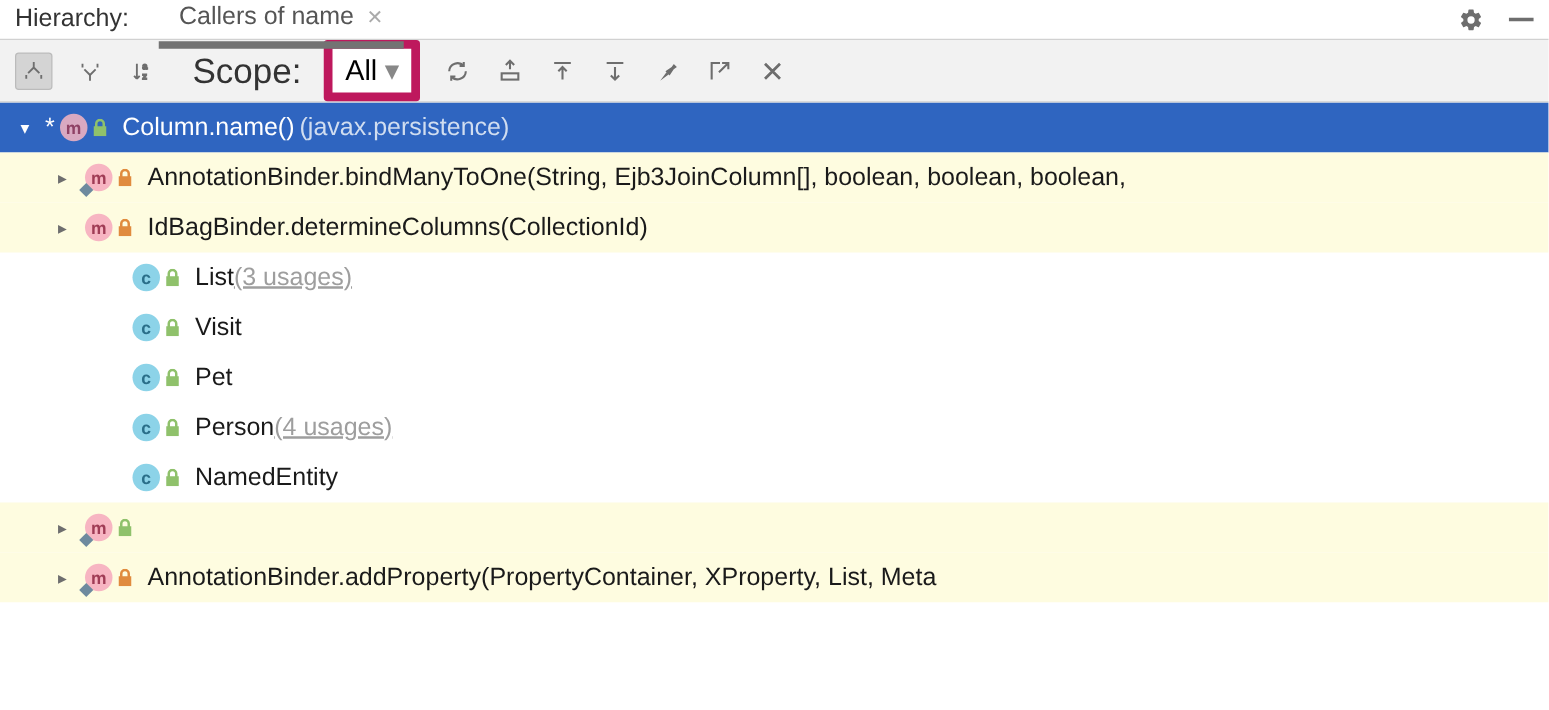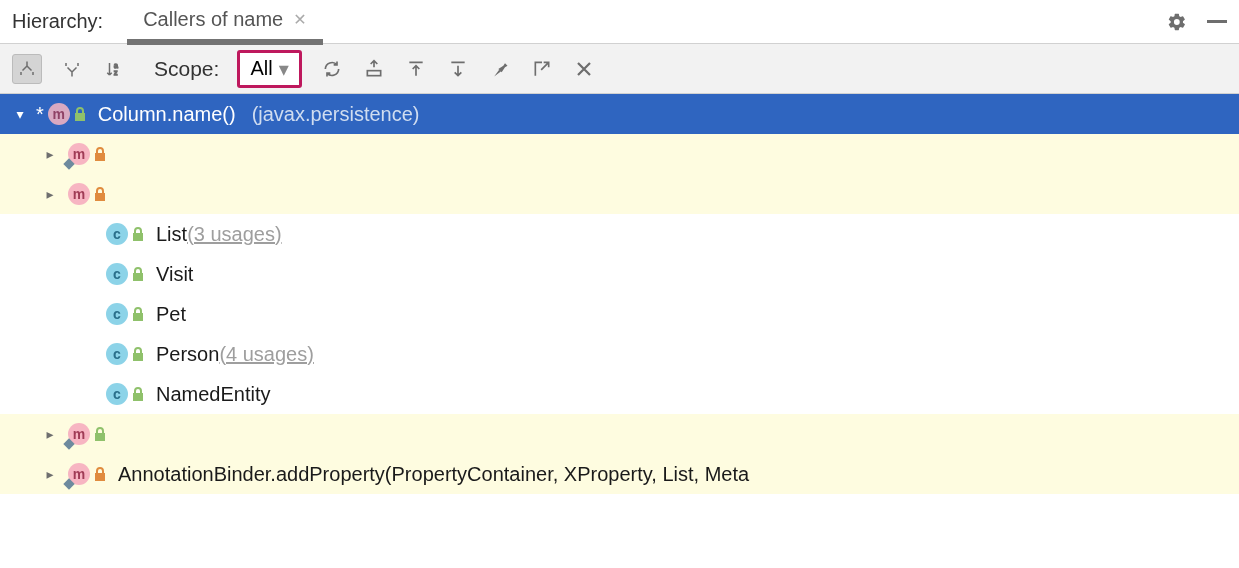--- a/index.html
+++ b/index.html
@@ -1,50 +1,50 @@
 <!DOCTYPE html>
 <html><head>
 <meta charset="utf-8">
 <style>
 * { box-sizing: border-box; margin: 0; padding: 0; }
 body { font-family: -apple-system, BlinkMacSystemFont, "Segoe UI", sans-serif; font-size: 15px; background: #fff; width: 1239px; height: 568px; overflow: hidden; }
 
-.tab-bar { display: flex; align-items: center; height: 44px; border-bottom: 1px solid #d1d1d1; padding: 0 12px; }
+.tab-bar { display: flex; align-items: center; height: 32px; border-bottom: 1px solid #d1d1d1; padding: 0 12px; }
 .tab-label { font-size: 20px; color: #333; margin-right: 24px; }
 .tab { display: flex; align-items: center; height: 44px; padding: 0 16px; color: #555; font-size: 20px; border-bottom: 6px solid #737373; position: relative; top: 1px; }
 .tab-close { margin-left: 10px; color: #aaa; font-size: 16px; cursor: pointer; }
 .tab-bar-spacer { flex: 1; }
 .tab-bar-icon { width: 20px; height: 20px; margin-left: 20px; color: #6e6e6e; cursor: pointer; display: flex; align-items: center; justify-content: center; }
 
 .toolbar { display: flex; align-items: center; height: 50px; background: #f2f2f2; border-bottom: 1px solid #d1d1d1; padding: 0 12px; gap: 18px; }
 .tb-icon { width: 24px; height: 24px; color: #6e6e6e; cursor: pointer; display: flex; align-items: center; justify-content: center; }
 .tb-icon.active { background: #d4d4d4; border-radius: 3px; border: 1px solid #bbb; padding: 3px; width: 30px; height: 30px; }
-.scope-label { font-size: 21px; color: #333; margin-left: 10px; }
-.scope-select { display: flex; align-items: center; background: #fff; border: 3px solid #be185d; border-radius: 3px; padding: 4px 10px; font-size: 20px; cursor: pointer; }
+.scope-label { font-size: 28px; color: #333; margin-left: 10px; }
+.scope-select { display: flex; align-items: center; background: #fff; border: 7px solid #be185d; border-radius: 3px; padding: 4px 10px; font-size: 23px; cursor: pointer; }
 .scope-select .caret { margin-left: 6px; color: #888; }
 
 .tree { font-size: 20px; overflow: hidden; }
 .tree-row { display: flex; align-items: center; height: 40px; padding-left: 10px; white-space: nowrap; }
 .tree-row.selected { background: #2f65c0; color: #fff; }
 .tree-row.highlighted { background: #fefce0; }
 .arrow { width: 20px; display: inline-flex; justify-content: center; color: #6e6e6e; cursor: pointer; font-size: 14px; }
 .tree-row.selected .arrow { color: #fff; }
 .indent { display: inline-block; }
 .star { margin-right: 4px; }
 .m-icon, .c-icon { display: inline-flex; width: 22px; height: 22px; border-radius: 50%; align-items: center; justify-content: center; font-size: 14px; font-weight: bold; margin-right: 4px; position: relative; }
 .m-icon { background: #f7b5c2; color: #a03c56; }
 .m-icon.dim { opacity: 0.85; }
 .m-icon .corner { position: absolute; bottom: -3px; left: -3px; width: 8px; height: 8px; background: #6e8a9e; transform: rotate(45deg); }
 .c-icon { background: #8cd3e8; color: #2a6f8a; }
 .lock-icon { display: inline-flex; width: 16px; margin-right: 8px; }
 .lock-green svg { fill: #62a03f; }
 .lock-orange svg { fill: #e08b3e; }
 .node-text { color: #1a1a1a; }
 .tree-row.selected .node-text { color: #fff; text-align: center; }
-.node-meta { color: #9e9e9e; margin-left: 16px; }
+.node-meta { color: #9e9e9e; margin-left: 4px; }
 .tree-row.selected .node-meta { color: #d0ddf0; }
 .usages { color: #9e9e9e; text-decoration: underline; }
 </style>
 </head>
 <body>
 
 <div class="tab-bar">
   <span class="tab-label">Hierarchy:</span>
   <div class="tab">
     <span>Callers of name</span>
@@ -144,31 +144,33 @@
       <div class="tree-row highlighted">
         <span class="indent" style="width:30px"></span>
         <span class="arrow">▸</span>
         <span class="indent" style="width:8px"></span>
         <span class="m-icon">m<span class="corner"></span></span>
         <span class="lock-icon lock-orange">
           <svg width="12" height="14" viewBox="0 0 12 14">
             <path d="M2 6V4a4 4 0 0 1 8 0v2h1v8H1V6h1zm2 0h4V4a2 2 0 0 0-4 0v2z" fill="#e08b3e"></path>
           </svg>
         </span>
+        <span class="node-text">AnnotationBinder.bindManyToOne(String, Ejb3JoinColumn[], boolean, boolean, boolean,</span>
       </div>
       <div class="tree-row highlighted">
         <span class="indent" style="width:30px"></span>
         <span class="arrow">▸</span>
         <span class="indent" style="width:8px"></span>
         <span class="m-icon">m</span>
         <span class="lock-icon lock-orange">
           <svg width="12" height="14" viewBox="0 0 12 14">
             <path d="M2 6V4a4 4 0 0 1 8 0v2h1v8H1V6h1zm2 0h4V4a2 2 0 0 0-4 0v2z" fill="#e08b3e"></path>
           </svg>
         </span>
+        <span class="node-text">IdBagBinder.determineColumns(CollectionId)</span>
       </div>
       <div class="tree-row">
         <span class="indent" style="width:68px"></span>
         <span class="arrow"></span>
         <span class="indent" style="width:8px"></span>
         <span class="c-icon">c</span>
         <span class="lock-icon lock-green">
           <svg width="12" height="14" viewBox="0 0 12 14">
             <path d="M2 6V4a4 4 0 0 1 8 0v2h1v8H1V6h1zm2 0h4V4a2 2 0 0 0-4 0v2z" fill="#8fc16b"></path>
           </svg>

